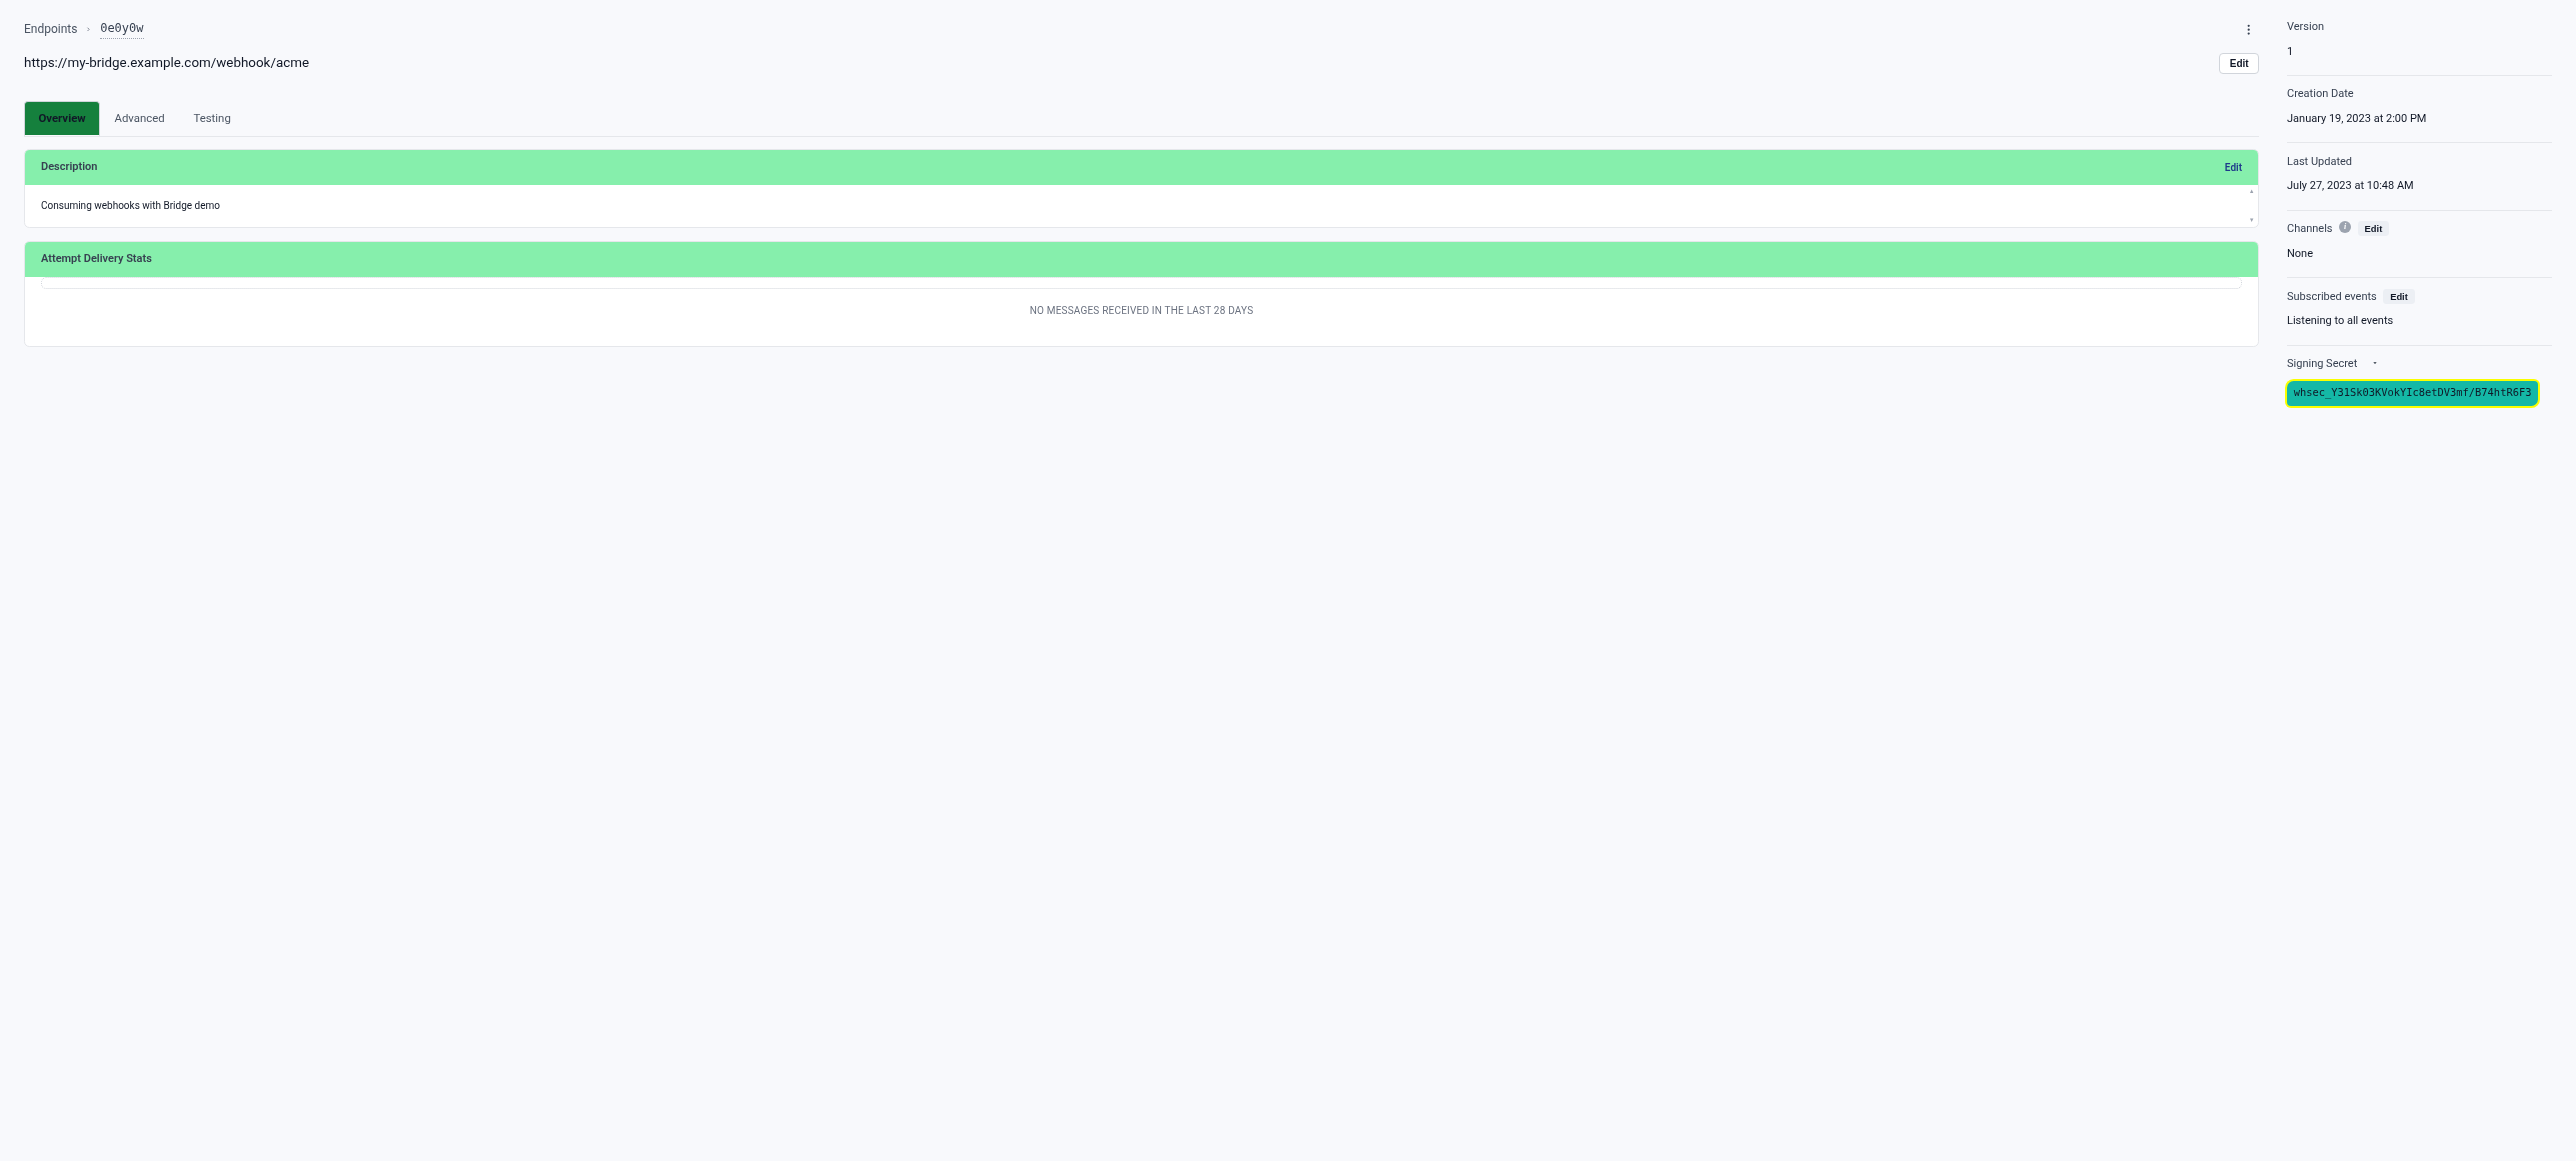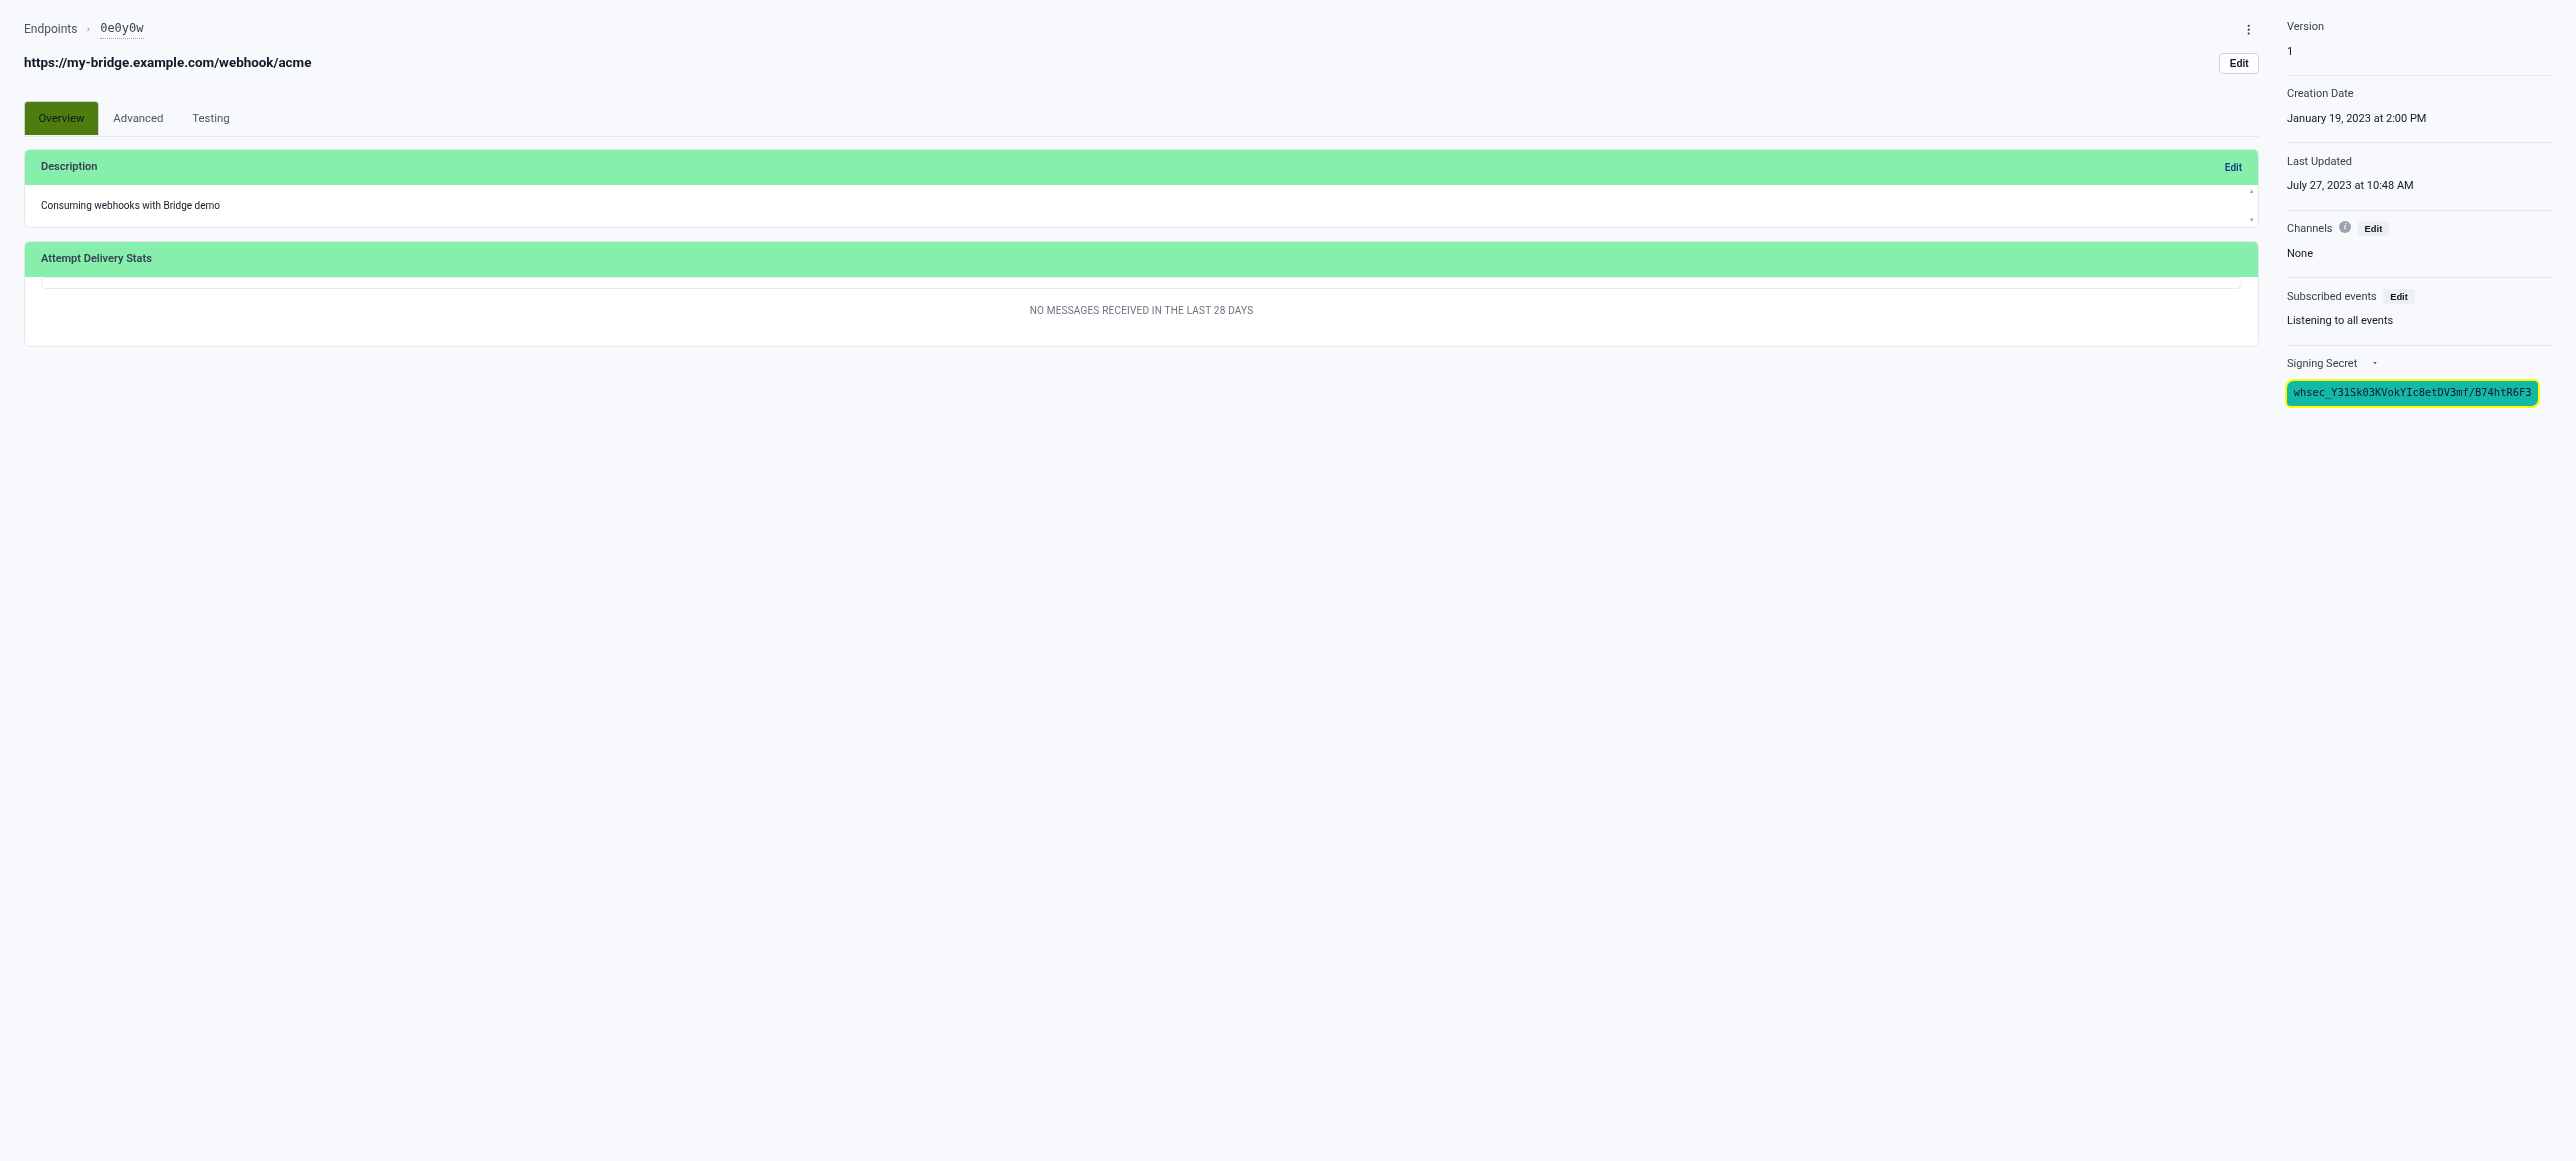--- a/index.html
+++ b/index.html
@@ -49,21 +49,21 @@
 
   
   .title-row {
     display: flex;
     align-items: center;
     justify-content: space-between;
     margin-bottom: 27px;
   }
   .endpoint-url {
     font-size: 13.4px;
-    font-weight: 700;
+    font-weight: 400;
     color: #111827;
     word-break: break-all;
   }
   .btn {
     background: #fff;
     border: 0.7px solid #d1d5db;
     border-radius: 4px;
     padding: 4px 9.4px;
     font-size: 10px;
     font-weight: 600;
@@ -83,25 +83,25 @@
     color: #4b5563;
     cursor: pointer;
     border: 0.7px solid transparent;
     border-bottom: none;
     border-top-left-radius: 4px;
     border-top-right-radius: 4px;
     position: relative;
     top: 0.7px;
   }
   .tab.active {
-    background: #4d7c0f;
+    background: #15803d;
     border-color: #d1d5db;
     border-bottom: 0.7px solid #f8f9fc;
     color: #111827;
-    font-weight: 400;
+    font-weight: 700;
   }
 
   
   .card {
     border: 0.7px solid #e5e7eb;
     border-radius: 5.4px;
     background: #fff;
     margin-bottom: 13.4px;
     overflow: hidden;
   }

